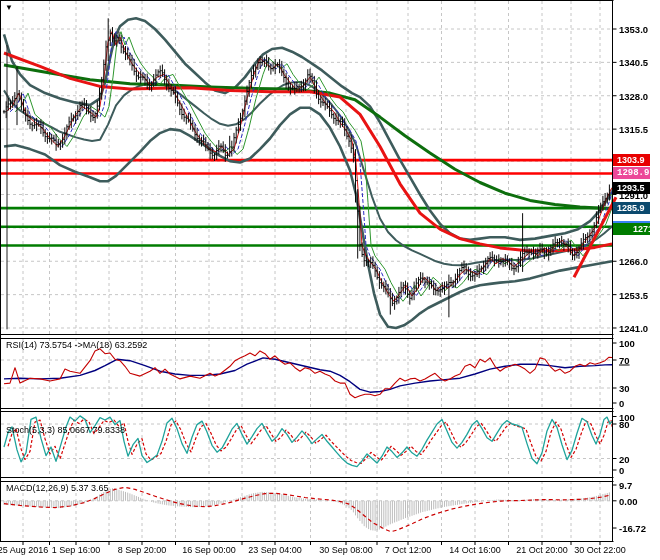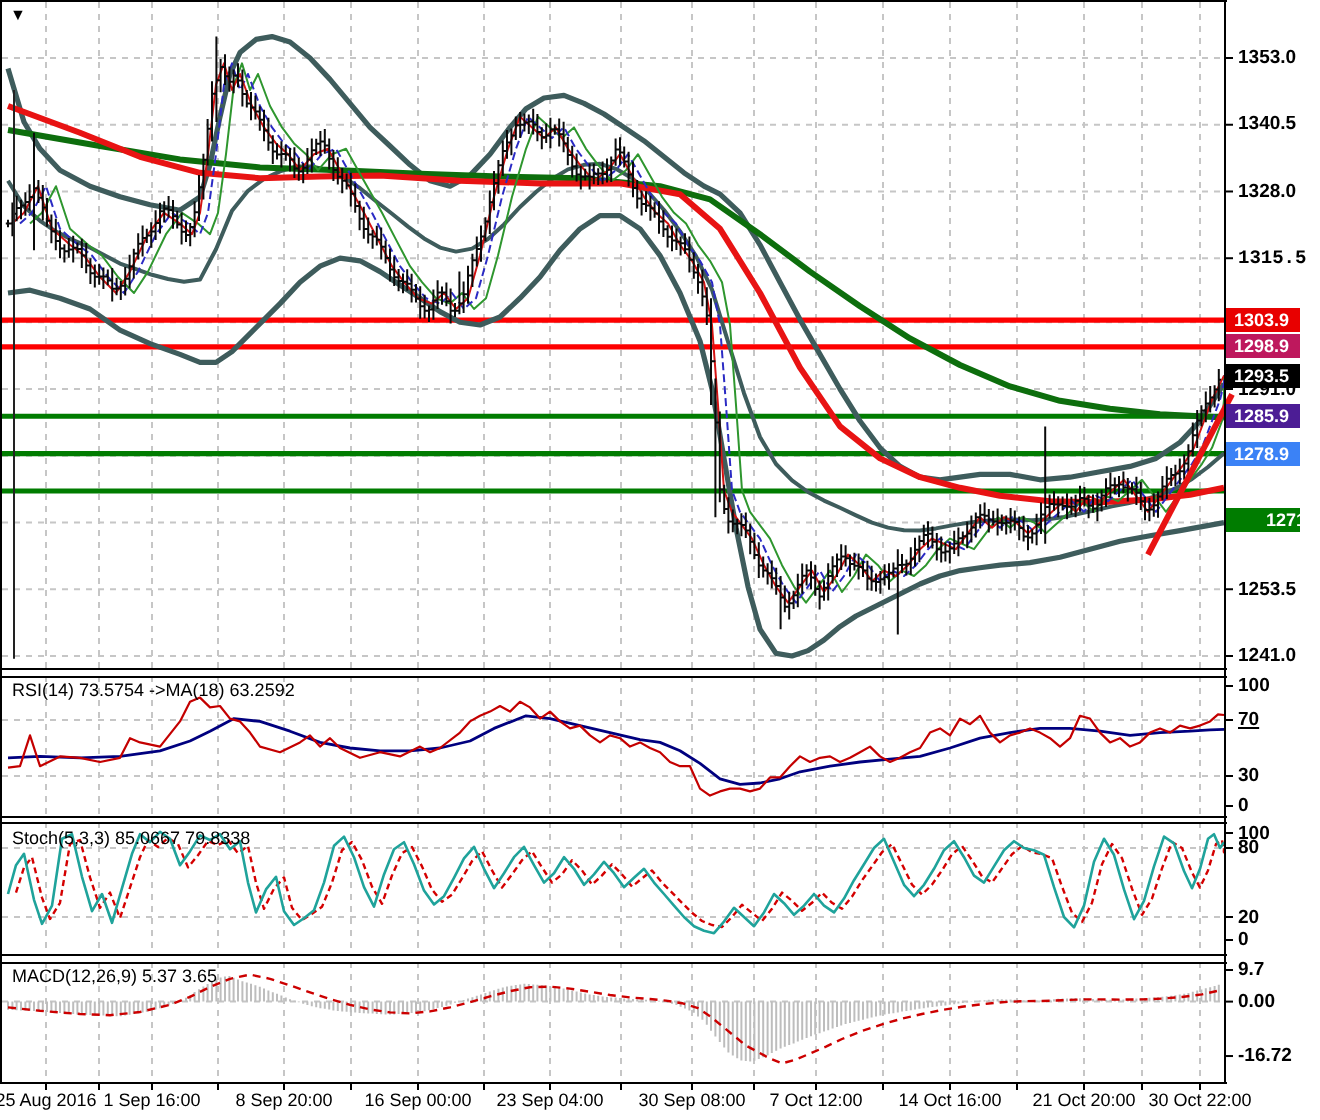--- a/index.html
+++ b/index.html
@@ -179,49 +179,49 @@
       <line x1="475" y1="541.5" x2="475" y2="545" stroke="#000000" stroke-width="1"></line>
       <line x1="508.5" y1="541.5" x2="508.5" y2="545" stroke="#000000" stroke-width="1"></line>
       <line x1="542" y1="541.5" x2="542" y2="545" stroke="#000000" stroke-width="1"></line>
       <line x1="571" y1="541.5" x2="571" y2="545" stroke="#000000" stroke-width="1"></line>
       <line x1="600" y1="541.5" x2="600" y2="545" stroke="#000000" stroke-width="1"></line>
     </svg>
 
   <span class="tri">▼</span>
 
   <div class="plab" style="top:340px">RSI(14) 73.5754  -&gt;MA(18) 63.2592</div>
-  <div class="plab" style="top:414px">Stoch(5,3,3) 85.0667 79.8338</div>
+  <div class="plab" style="top:425px">Stoch(5,3,3) 85.0667 79.8338</div>
   <div class="plab" style="top:483px">MACD(12,26,9) 5.37 3.65</div>
 
   <div id="labels">
       <div class="pxlab" style="top: 29px;">1353.0</div>
       <div class="pxlab" style="top: 62.37px;">1340.5</div>
       <div class="pxlab" style="top: 95.74px;">1328.0</div>
-      <div class="pxlab" style="top: 129.11px; font-family: Liberation Mono, monospace;">1315.5</div>
+      <div class="pxlab" style="top: 129.11px;">1315.5</div>
       <div class="pxlab" style="top: 194.515px;">1291.0</div>
       <div class="pxlab" style="top: 261.255px;">1266.0</div>
       <div class="pxlab" style="top: 294.625px;">1253.5</div>
       <div class="pxlab" style="top: 327.995px;">1241.0</div>
       <div class="pxlab" style="top: 343px;">100</div>
       <div class="pxlab" style="top: 360px; text-decoration: underline;">70</div>
       <div class="pxlab" style="top: 388px;">30</div>
       <div class="pxlab" style="top: 403px;">0</div>
       <div class="pxlab" style="top: 416.5px;">100</div>
       <div class="pxlab" style="top: 424px;">80</div>
       <div class="pxlab" style="top: 458.5px;">20</div>
       <div class="pxlab" style="top: 470px;">0</div>
       <div class="pxlab" style="top: 485.008px;">9.7</div>
       <div class="pxlab" style="top: 500.8px;">0.00</div>
       <div class="pxlab" style="top: 528.02px;">-16.72</div>
       <div class="badge" style="top: 160.077px; background: rgb(232, 0, 0);">1303.9</div>
-      <div class="badge" style="top: 173.425px; background: #be185d;">1298.9</div>
+      <div class="badge" style="top: 173.425px; background: #ec4899; font-family: Liberation Mono, monospace;">1298.9</div>
       <div class="badge" style="top: 187.841px; background: rgb(0, 0, 0);">1293.5</div>
-      <div class="badge" style="top: 208.13px; background: #4c1d95;">1285.9</div>
+      <div class="badge" style="top: 208.13px; background: #0c4a6e;">1285.9</div>
       <div class="badge" style="top: 226.817px; background: #3b82f6;">1278.9</div>
-      <div class="badge" style="top: 260px; background: rgb(0, 124, 0); padding-left: 20px;">1271.9</div>
+      <div class="badge" style="top: 229px; background: rgb(0, 124, 0); padding-left: 20px;">1271.9</div>
       <div class="tlab" style="left: 23px;">25 Aug 2016</div>
       <div class="tlab" style="left: 76px;">1 Sep 16:00</div>
       <div class="tlab" style="left: 142px;">8 Sep 20:00</div>
       <div class="tlab" style="left: 209px;">16 Sep 00:00</div>
       <div class="tlab" style="left: 275px;">23 Sep 04:00</div>
       <div class="tlab" style="left: 346px;">30 Sep 08:00</div>
       <div class="tlab" style="left: 408px;">7 Oct 12:00</div>
       <div class="tlab" style="left: 475px;">14 Oct 16:00</div>
       <div class="tlab" style="left: 542px;">21 Oct 20:00</div>
       <div class="tlab" style="left: 600px;">30 Oct 22:00</div>

